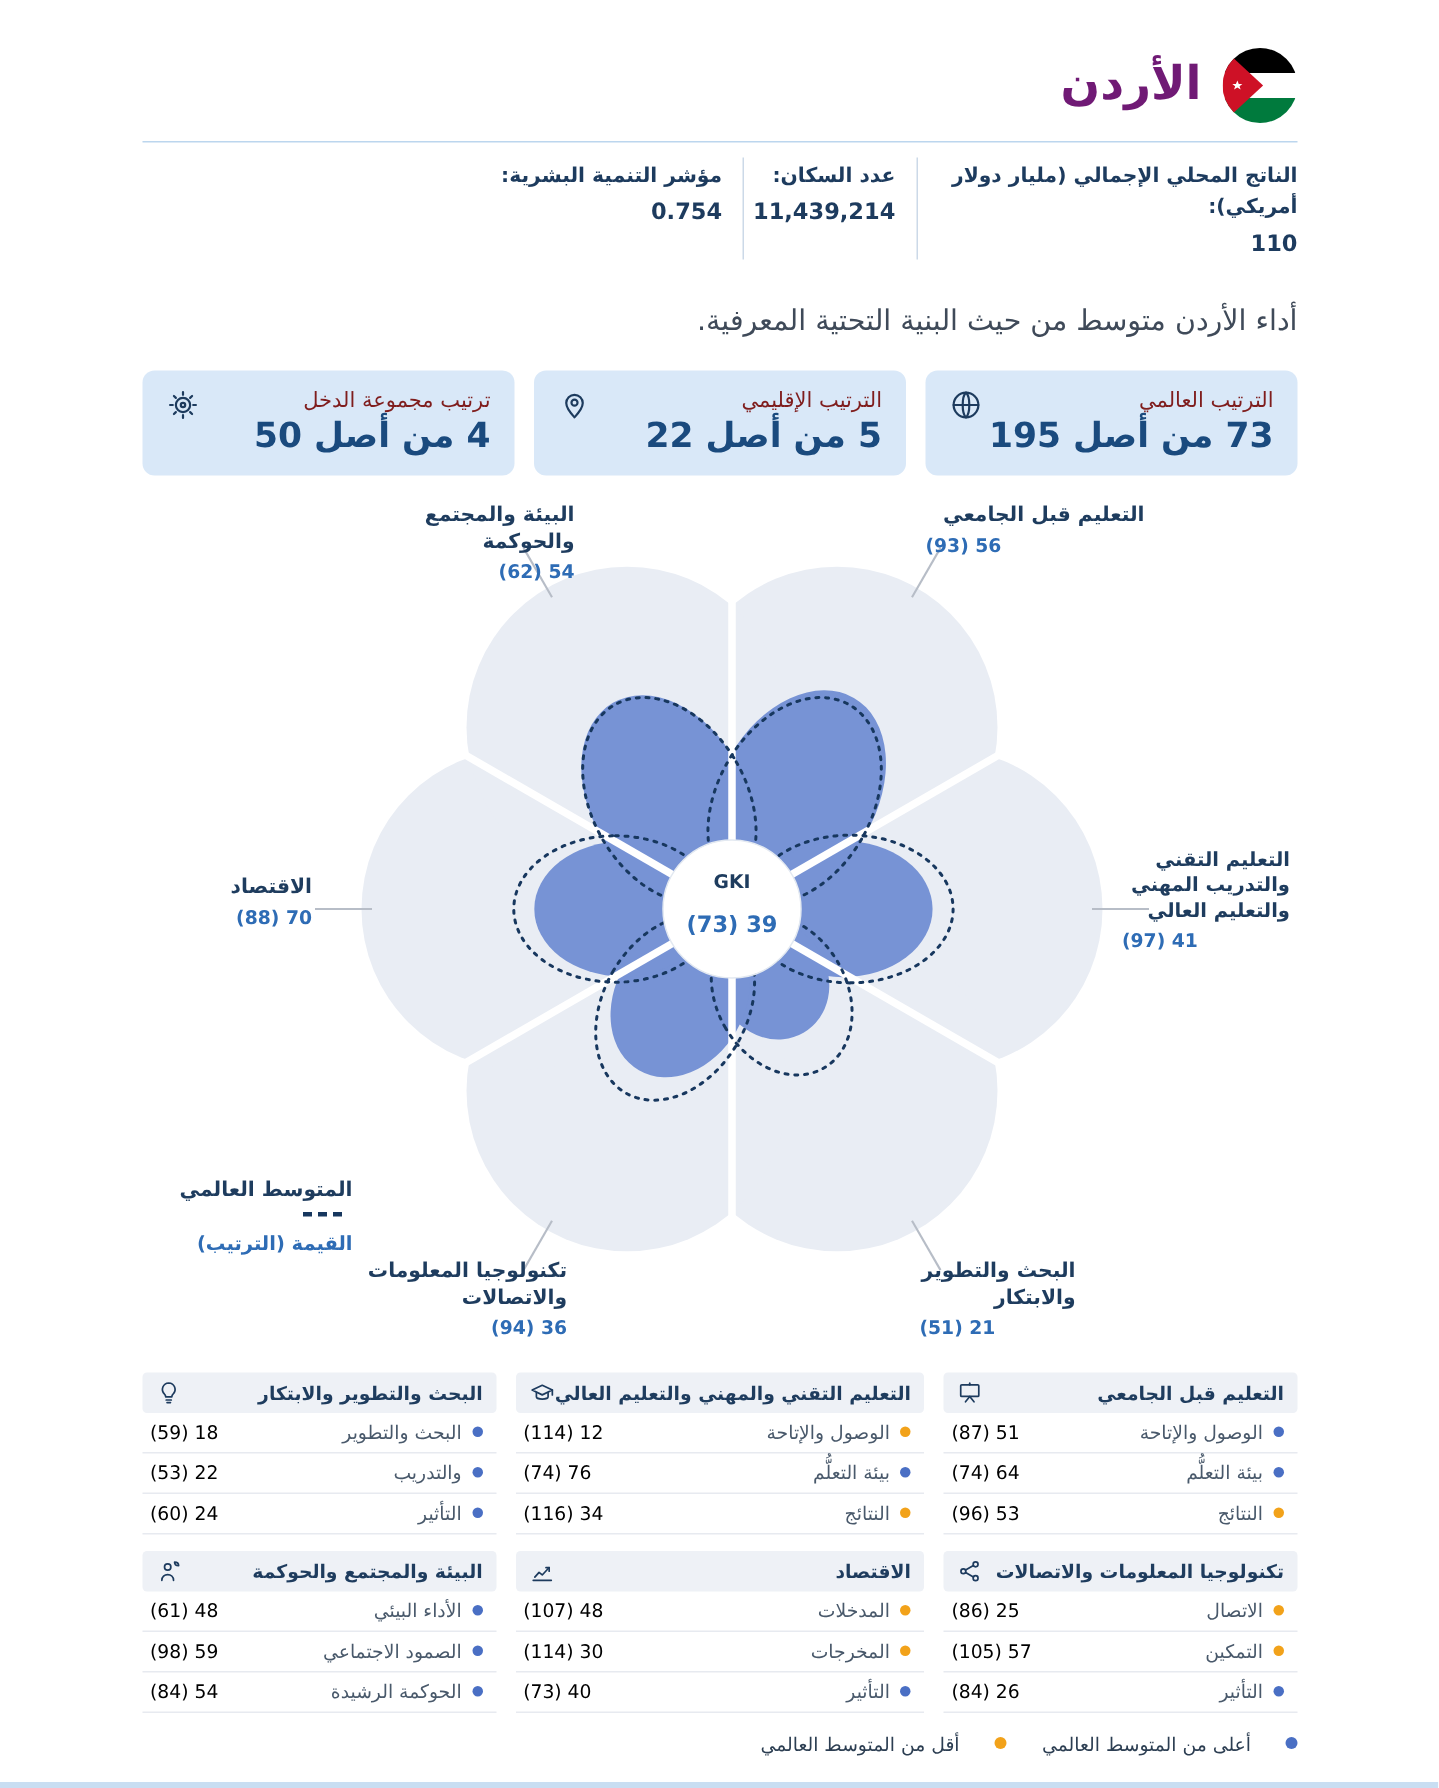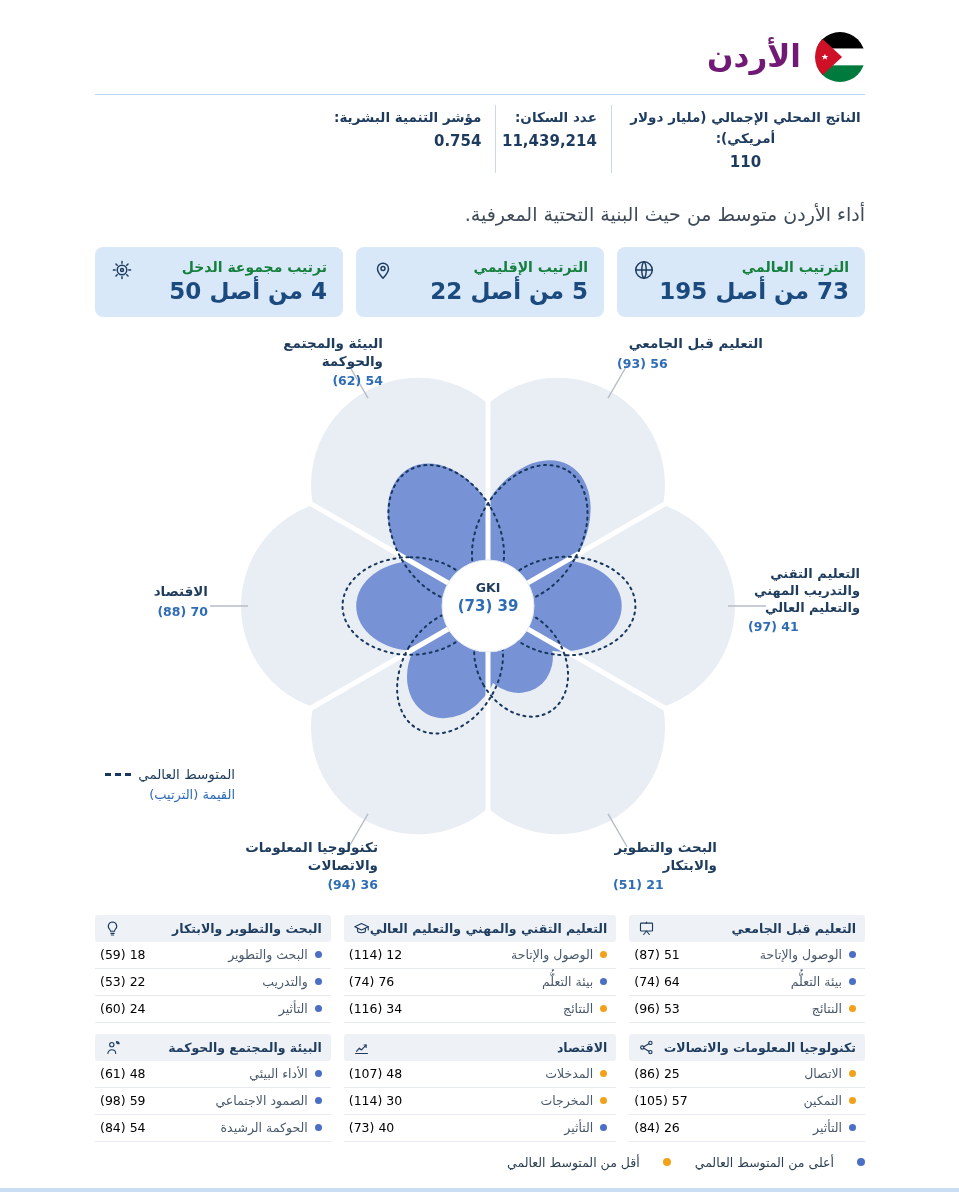--- a/index.html
+++ b/index.html
@@ -11,53 +11,53 @@
   .header{display:flex;align-items:center;gap:14px;padding-top:32px;}
   .flag{width:50px;height:50px;flex:none;}
   .page-title{font-size:31px;font-weight:bold;color:#701a75;line-height:1.2;}
   .top-rule{margin-top:12px;border-top:1px solid #bcd6ee;}
 
   
   .info-bar{display:flex;padding:10px 0 12px;}
   .info-cell{padding:2px 14px;box-sizing:border-box;}
   .info-cell:first-child{padding-right:0;}
   .info-cell:not(:last-child){border-inline-end:1px solid #ccd9e8;}
-  .w-gdp{width:33%;text-align:center;} .w-pop{width:15%;} .w-hdi{width:24%;} .w-region{width:28%;}
+  .w-gdp{width:33%;} .w-pop{width:15%;} .w-hdi{width:24%;} .w-region{width:28%;}
   .info-label{font-size:13.5px;font-weight:bold;line-height:1.55;}
   .info-value{font-size:15px;font-weight:bold;margin-top:4px;}
 
   .subtitle{margin-top:18px;font-size:19px;color:#3f4a59;}
 
   
   .cards{display:flex;gap:13px;margin-top:22px;}
   .card{flex:1;background:#d9e8f8;border-radius:8px;padding:12px 16px 13px;
         display:flex;justify-content:space-between;align-items:flex-start;}
-  .card-title{font-size:14px;color:#15803d;font-weight:bold;}
+  .card-title{font-size:14px;color:#7f1d1d;font-weight:normal;}
   .card-value{font-size:23px;color:#1a4a7e;font-weight:bold;margin-top:3px;}
   .card-icon svg{width:22px;height:22px;}
   .icn{fill:none;stroke:#1d3b5e;stroke-width:1.6;stroke-linecap:round;stroke-linejoin:round;}
 
   
   .flower{position:relative;width:770px;height:590px;margin-top:4px;}
   #flower-svg{position:absolute;left:0;top:0;}
   .flabel{position:absolute;font-size:13.5px;font-weight:bold;color:#1e3c5e;
           line-height:1.32;text-align:right;}
   .flabel-val{font-weight:bold;color:#2e6cb5;font-size:12.5px;margin-top:3px;}
   .val-left{text-align:left;}
   .pos-tr{left:522px;top:14px;width:146px;}
   .pos-tl{left:142px;top:14px;width:146px;}
   .pos-r{left:653px;top:244px;width:112px;font-size:13px;}
   .pos-l{left:5px;top:262px;width:108px;}
   .pos-br{left:518px;top:518px;width:104px;}
   .pos-bl{left:135px;top:518px;width:148px;}
   .gki-center{position:absolute;left:343px;top:259px;width:100px;text-align:center;}
   .gki-title{font-size:12.5px;font-weight:bold;color:#1e3c5e;}
-  .gki-value{font-size:15px;font-weight:bold;color:#2e6cb5;margin-top:2px;}
-  .avg-legend{position:absolute;left:0;top:445px;width:140px;text-align:right;
-              font-size:13.5px;font-weight:normal;color:#1e3c5e;}
+  .gki-value{font-size:15px;font-weight:bold;color:#2e6cb5;margin-top:12px;}
+  .avg-legend{position:absolute;left:0;top:464px;width:140px;text-align:right;
+              font-size:13.5px;font-weight:bold;color:#1e3c5e;}
   .dash-swatch{display:inline-block;width:26px;height:3px;margin-inline-start:7px;vertical-align:middle;
                background:repeating-linear-gradient(90deg,#17375e 0 6px,transparent 6px 10px);}
   .avg-value-note{color:#2e6cb5;font-size:13px;margin-top:5px;}
 
   
   .tables{display:grid;grid-template-columns:repeat(3,1fr);column-gap:13px;row-gap:11px;margin-top:4px;}
   .panel-header{display:flex;justify-content:space-between;align-items:center;
                 background:#eef1f6;border-radius:3px;padding:5px 9px;}
   .panel-title{font-size:12.5px;font-weight:bold;color:#1e3c5e;white-space:nowrap;}
   .panel-icon svg{width:17px;height:17px;display:block;}

